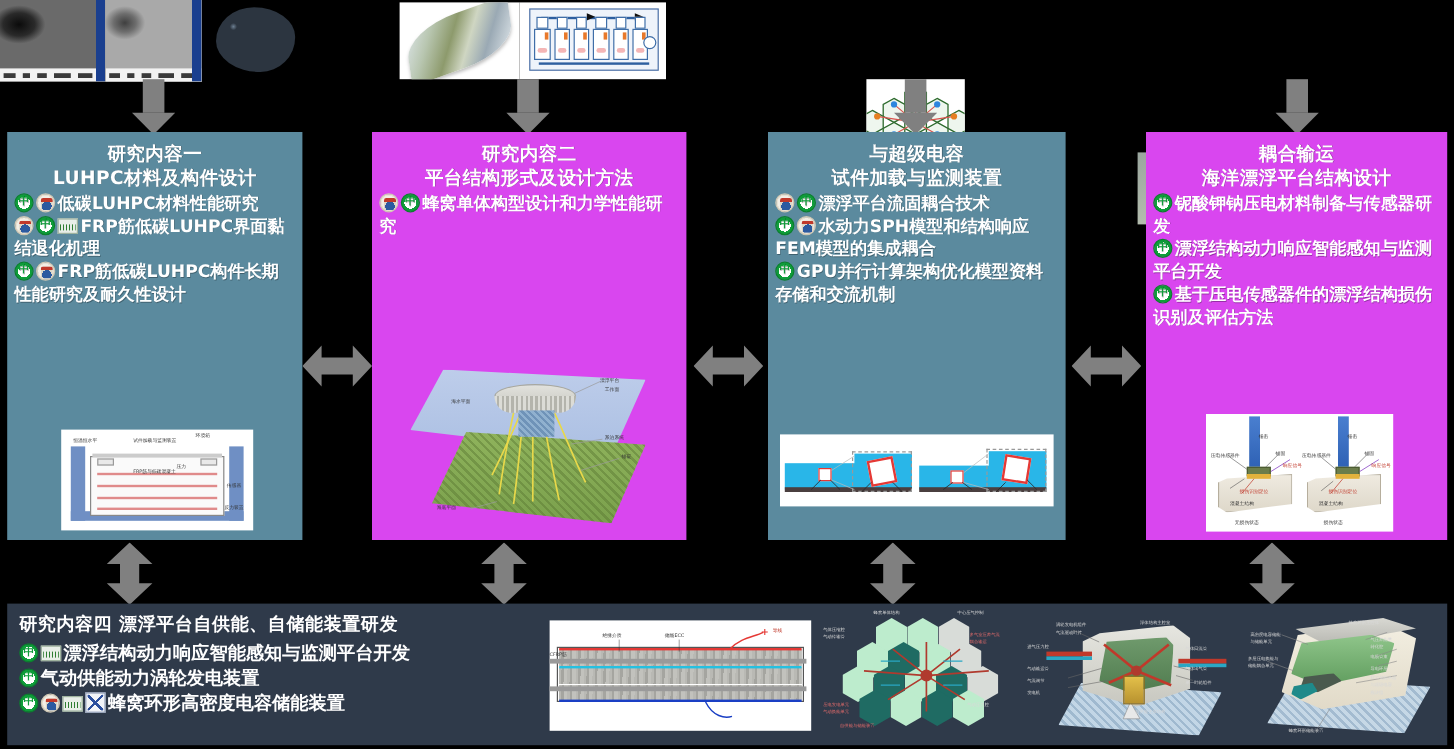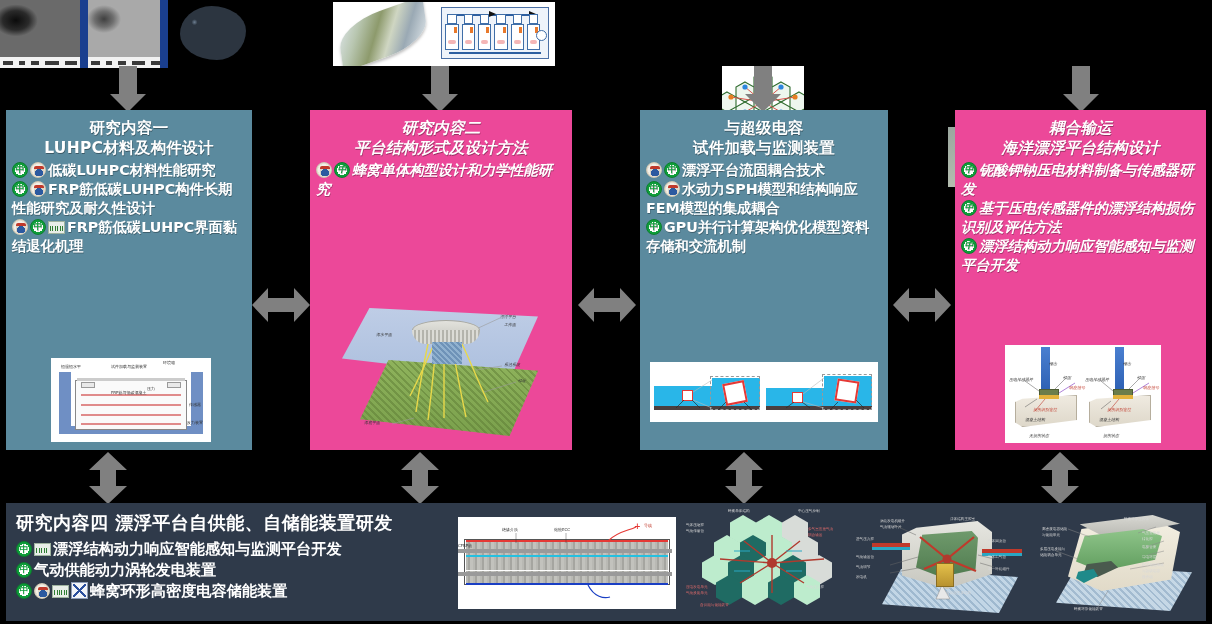--- a/index.html
+++ b/index.html
@@ -116,21 +116,21 @@
   .vdouble { position: absolute; }
   .vdouble svg { display: block; }
 
   
   .panel {
     position: absolute;
     color: #fff;
     padding: 8px 6px 6px 6px;
   }
   .panel.teal { background: #5b8a9e; }
-  .panel.gray { background: #ec4899; font-style: italic; }
+  .panel.gray { background: #d946ef; }
   .panel-title {
     text-align: center;
     font-weight: bold;
     font-size: 15.5px;
     line-height: 1.32;
     letter-spacing: .3px;
     text-shadow: 0.5px 0.5px 0 rgba(0,0,0,.35);
   }
   .bullets { margin-top: 2px; }
   .bullet {
@@ -222,21 +222,21 @@
 
   
   .sens-block { position: absolute; background: linear-gradient(#efeae0,#ded8ca); border: 1px solid #b6ae9d; }
   .sens-rod { position: absolute; background: linear-gradient(#4a7fd0,#2f62b5); }
   .sens-chip { position: absolute; background: #6b7d4a; border: 1px solid #4d5c33; }
 
   
   .bottom {
     position: absolute; background: #2f3a4a; color: #fff;
   }
-  .bottom-title { font-size: 18px; font-weight: bold; letter-spacing: .5px; }
+  .bottom-title { font-size: 15px; font-weight: bold; letter-spacing: .5px; }
   .bottom-bullet { font-size: 15.2px; font-weight: bold; line-height: 1.38; }
 
   
   .lam { position: absolute; background: #fff; }
   .lam-layer {
     position: absolute;
     background:
       repeating-linear-gradient(92deg, #b9b9b4 0 2px, #a5a5a0 2px 4px, #c2c2bd 4px 7px),
       #b0b0ab;
   }
@@ -405,24 +405,24 @@
   <div class="panel teal" style="left:6px;top:110px;width:246px;height:340px;">
     <div class="panel-title">
       <div>研究内容一</div>
       <div>LUHPC材料及构件设计</div>
     </div>
     <div class="bullets">
       <div class="bullet">
         <span class="logo logo-green"></span><span class="logo logo-crest"></span><span>低碳LUHPC材料性能研究</span>
       </div>
       <div class="bullet">
+        <span class="logo logo-crest"></span><span class="logo logo-green"></span><span class="logo-sq"></span><span>FRP筋低碳LUHPC界面黏结退化机理</span>
+      </div>
+      <div class="bullet">
         <span class="logo logo-green"></span><span class="logo logo-crest"></span><span>FRP筋低碳LUHPC构件长期性能研究及耐久性设计</span>
-      </div>
-      <div class="bullet">
-        <span class="logo logo-crest"></span><span class="logo logo-green"></span><span class="logo-sq"></span><span>FRP筋低碳LUHPC界面黏结退化机理</span>
       </div>
     </div>
 
     <div class="fig" style="left:45px;top:248px;width:160px;height:84px;">
       <div class="beam-water" style="left:8px;top:14px;width:12px;height:62px;"></div>
       <div class="beam-water" style="left:140px;top:14px;width:12px;height:62px;"></div>
       <div class="beam-water" style="left:8px;top:68px;width:144px;height:8px;"></div>
       <div class="beam-box" style="left:24px;top:22px;width:112px;height:50px;"></div>
       <div class="beam-grid" style="left:30px;top:24px;width:14px;height:6px;"></div>
       <div class="beam-grid" style="left:116px;top:24px;width:14px;height:6px;"></div>
@@ -539,24 +539,24 @@
   <div class="panel gray" style="left:955px;top:110px;width:251px;height:340px;">
     <div class="panel-title">
       <div>耦合输运</div>
       <div>海洋漂浮平台结构设计</div>
     </div>
     <div class="bullets">
       <div class="bullet">
         <span class="logo logo-green"></span><span>铌酸钾钠压电材料制备与传感器研发</span>
       </div>
       <div class="bullet">
+        <span class="logo logo-green"></span><span>漂浮结构动力响应智能感知与监测平台开发</span>
+      </div>
+      <div class="bullet">
         <span class="logo logo-green"></span><span>基于压电传感器件的漂浮结构损伤识别及评估方法</span>
-      </div>
-      <div class="bullet">
-        <span class="logo logo-green"></span><span>漂浮结构动力响应智能感知与监测平台开发</span>
       </div>
     </div>
 
     <div class="fig" style="left:50px;top:235px;width:156px;height:98px;">
       <div class="sens-rod" style="left:36px;top:2px;width:9px;height:42px;"></div>
       <div class="sens-rod" style="left:110px;top:2px;width:9px;height:42px;"></div>
       <div class="sens-block" style="left:10px;top:50px;width:62px;height:32px;clip-path:polygon(12% 12%, 100% 0%, 100% 78%, 12% 100%, 0% 86%, 0% 22%);"></div>
       <div class="sens-block" style="left:84px;top:50px;width:62px;height:32px;clip-path:polygon(12% 12%, 100% 0%, 100% 78%, 12% 100%, 0% 86%, 0% 22%);"></div>
       <div class="sens-chip" style="left:34px;top:44px;width:20px;height:8px;"></div>
       <div class="sens-chip" style="left:108px;top:44px;width:20px;height:8px;"></div>

